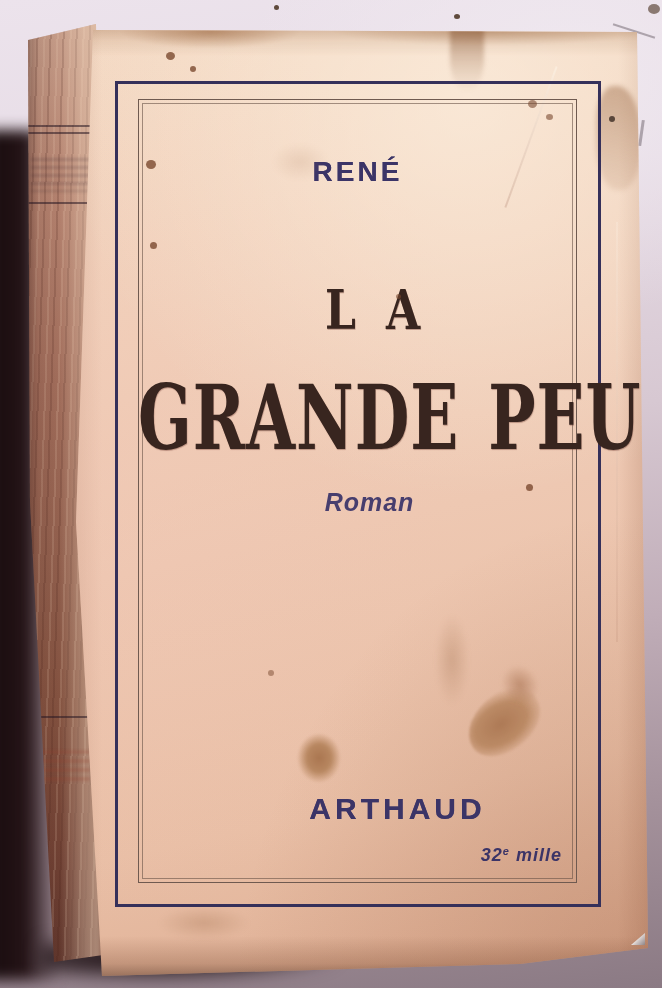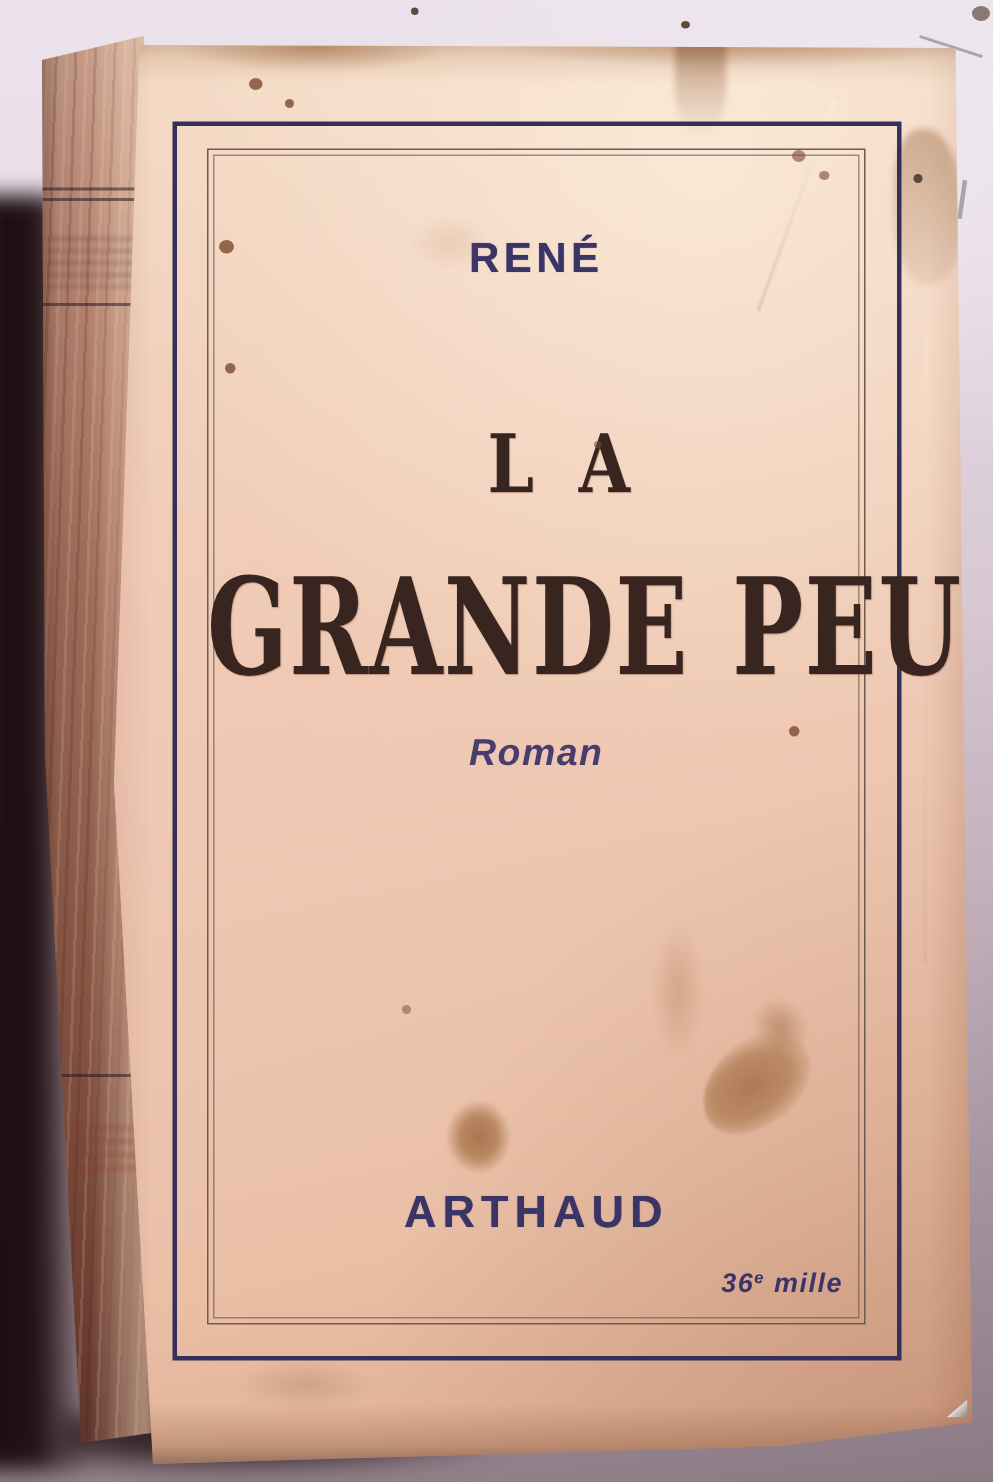--- a/index.html
+++ b/index.html
@@ -147,26 +147,28 @@
     font-family:"DejaVu Serif",serif;font-weight:bold;
     font-size:63px;letter-spacing:1px;word-spacing:6px;line-height:1;
     color:var(--ink-dark,#38251f);
     transform:scaleY(1.42);transform-origin:center top;
     text-shadow:.5px .5px .7px rgba(110,60,50,.4);
   }
   .subtitle{
     top:466px;
     font-style:italic;font-weight:bold;font-size:25px;letter-spacing:1px;
     color:#473e6e;
+    padding-left:12px;
   }
   .publisher{
     top:770px;
     font-weight:bold;font-size:30px;letter-spacing:4px;
     color:var(--ink-navy,#3b3467);
     text-shadow:0 0 .6px rgba(55,48,100,.8);
+    padding-left:40px;
   }
   .edition{
     position:absolute;top:823px;right:98px;
     font-style:italic;font-weight:bold;font-size:18px;letter-spacing:1px;
     color:var(--ink-navy,#3b3467);white-space:nowrap;
   }
   .edition sup{font-size:11px;vertical-align:6px;margin-right:6px;}
 </style>
 </head>
 <body>
@@ -213,21 +215,21 @@
 
     <div class="textline title-la">LA</div>
 
     <div class="textline title-main">GRANDE PEUR</div>
 
     <div class="textline subtitle">Roman</div>
 
     <div class="textline publisher">ARTHAUD</div>
 
     <div class="edition">
-      <span>36</span><sup>e</sup><span>mille</span>
+      <span>32</span><sup>e</sup><span>mille</span>
     </div>
 
     <div class="stain-a"></div>
     <div class="stain-b"></div>
     <div class="stain-b2"></div>
 
     <div class="smudge" style="left:374px;top:590px;width:36px;height:96px;"></div>
     <div class="smudge" style="left:96px;top:884px;width:96px;height:34px;"></div>
     <div class="smudge" style="left:210px;top:120px;width:60px;height:40px;opacity:.5;"></div>
 

